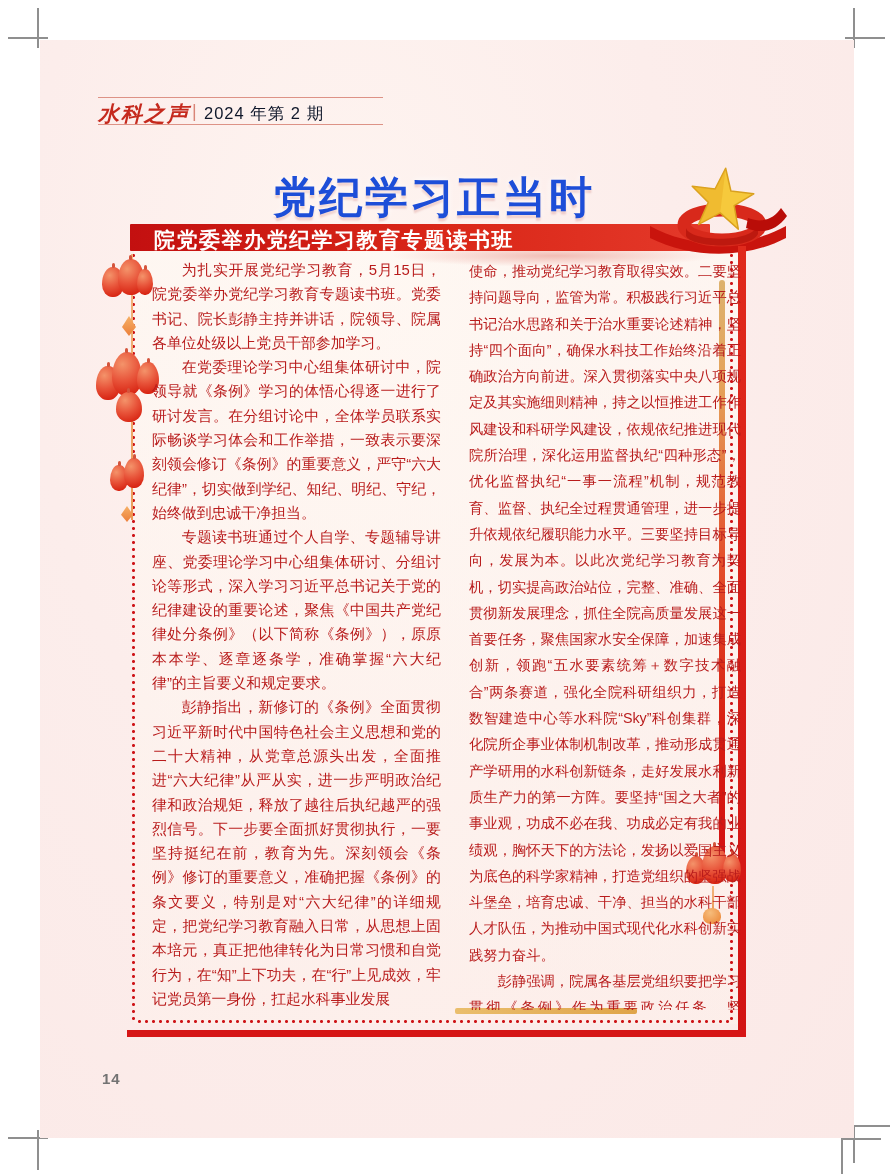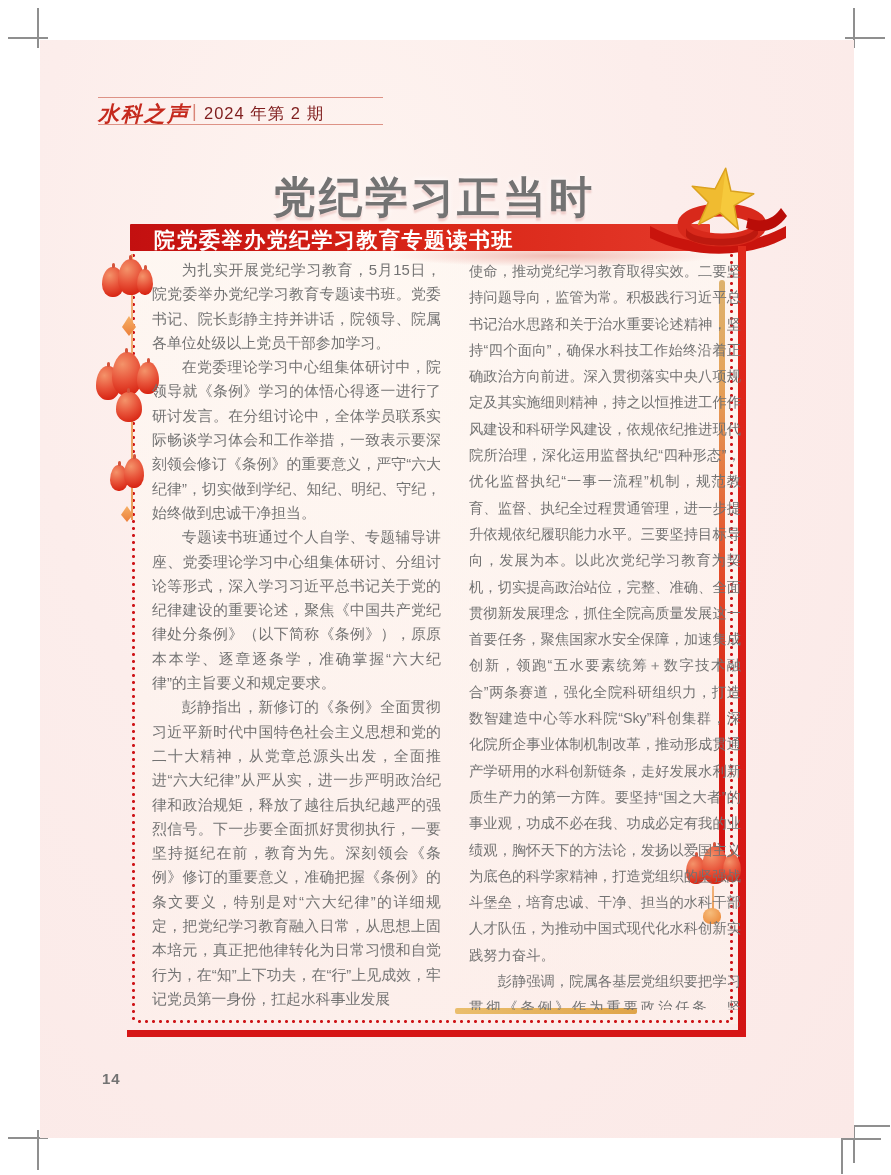--- a/index.html
+++ b/index.html
@@ -19,26 +19,26 @@
   }
 
   
   .crop { background:#8f8f8f; }
 
   
   .rule { height:1px; background:#dd9286; }
   .brand { font-family:Liberation Sans, sans-serif; font-style:italic; font-weight:bold;
            font-size:21px; color:#c5291d; letter-spacing:2px; }
   .sep { color:#d98578; font-size:18px; }
-  .issue { font-size:16.5px; color:#7f1d1d; letter-spacing:1px; }
+  .issue { font-size:16.5px; color:#0f172a; letter-spacing:1px; }
 
   
   .main-title {
     left:133px; top:169px; width:602px; text-align:center;
-    font-size:43px; font-weight:900; color:#737373; letter-spacing:3px;
+    font-size:43px; font-weight:900; color:#1d4ed8; letter-spacing:3px;
     text-shadow:0 0 6px rgba(255,255,255,.95), 0 3px 2px rgba(175,25,15,.22);
   }
   .banner-bar {
     left:130px; top:224px; width:580px; height:27px;
     background:linear-gradient(90deg,#c31010,#da2718 55%,#e4392a);
     border-radius:1px;
   }
   .banner-shadow {
     left:390px; top:251px; width:330px; height:16px;
     background:radial-gradient(ellipse at 50% 30%, rgba(233,150,140,.6), rgba(233,150,140,0) 70%);
@@ -67,21 +67,21 @@
   .kite { clip-path:polygon(50% 0, 100% 55%, 50% 100%, 0 55%);
     background:linear-gradient(180deg,#f6b066,#ec7f3a); }
   .shroom { border-radius:50% 50% 42% 42%;
     background:radial-gradient(circle at 40% 30%, #f6bd7c, #ee9448 70%); }
   .grad-bar-right { left:719px; top:280px; width:6px; height:575px; border-radius:3px;
     background:linear-gradient(180deg,#ddb26e 0%,#e5a35a 18%,#e4512c 48%,#d81f12 78%,#d41212 100%); }
   .end-bar { left:455px; top:1008px; width:182px; height:6px; border-radius:2px;
     background:linear-gradient(90deg,#eabe6d,#dfa449); }
 
   
-  .col { font-size:14.9px; color:#737373; text-align:justify; }
+  .col { font-size:14.9px; color:#b91c1c; text-align:justify; }
   .col p { text-indent:2em; }
   .col p.no-indent { text-indent:0; }
   .col-left  { left:152px; top:258px; width:289px; height:762px; line-height:24.3px; overflow:hidden; }
   .col-right { left:469px; top:258px; width:272px; height:752px; line-height:26.3px; font-size:14.3px; overflow:hidden; }
 
   .page-num { left:102px; top:1070px; font-size:15px; font-weight:bold; color:#737373; letter-spacing:1px; }
 </style>
 </head>
 <body>
 

